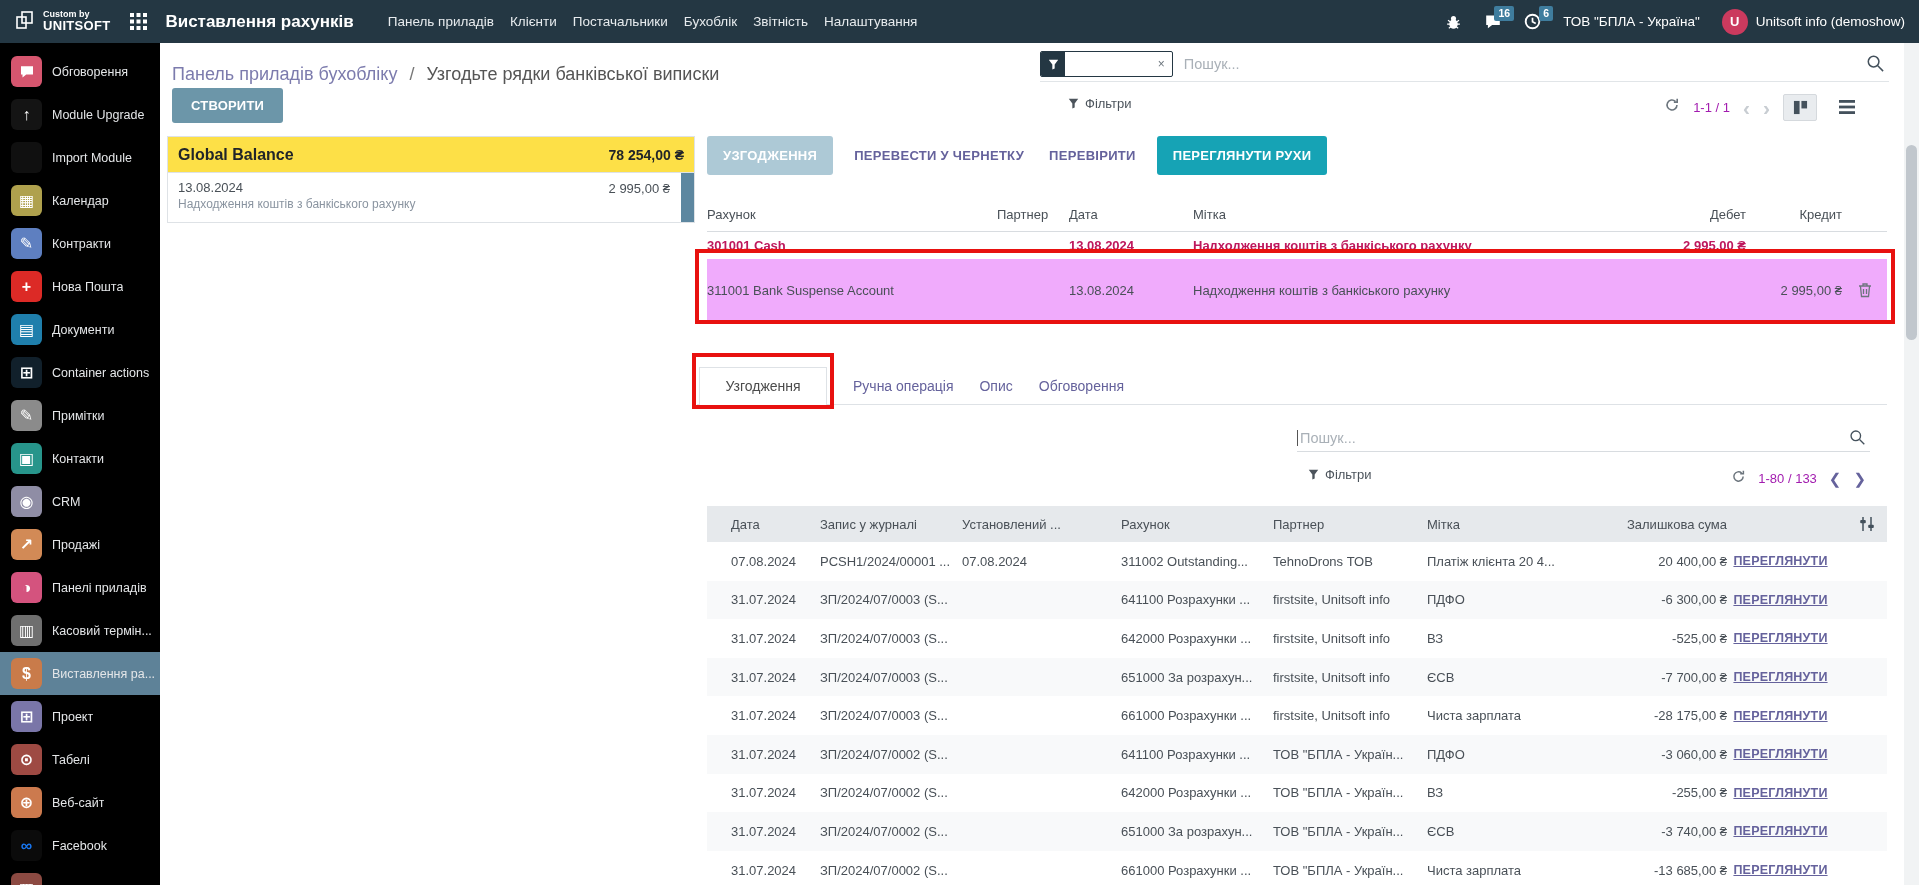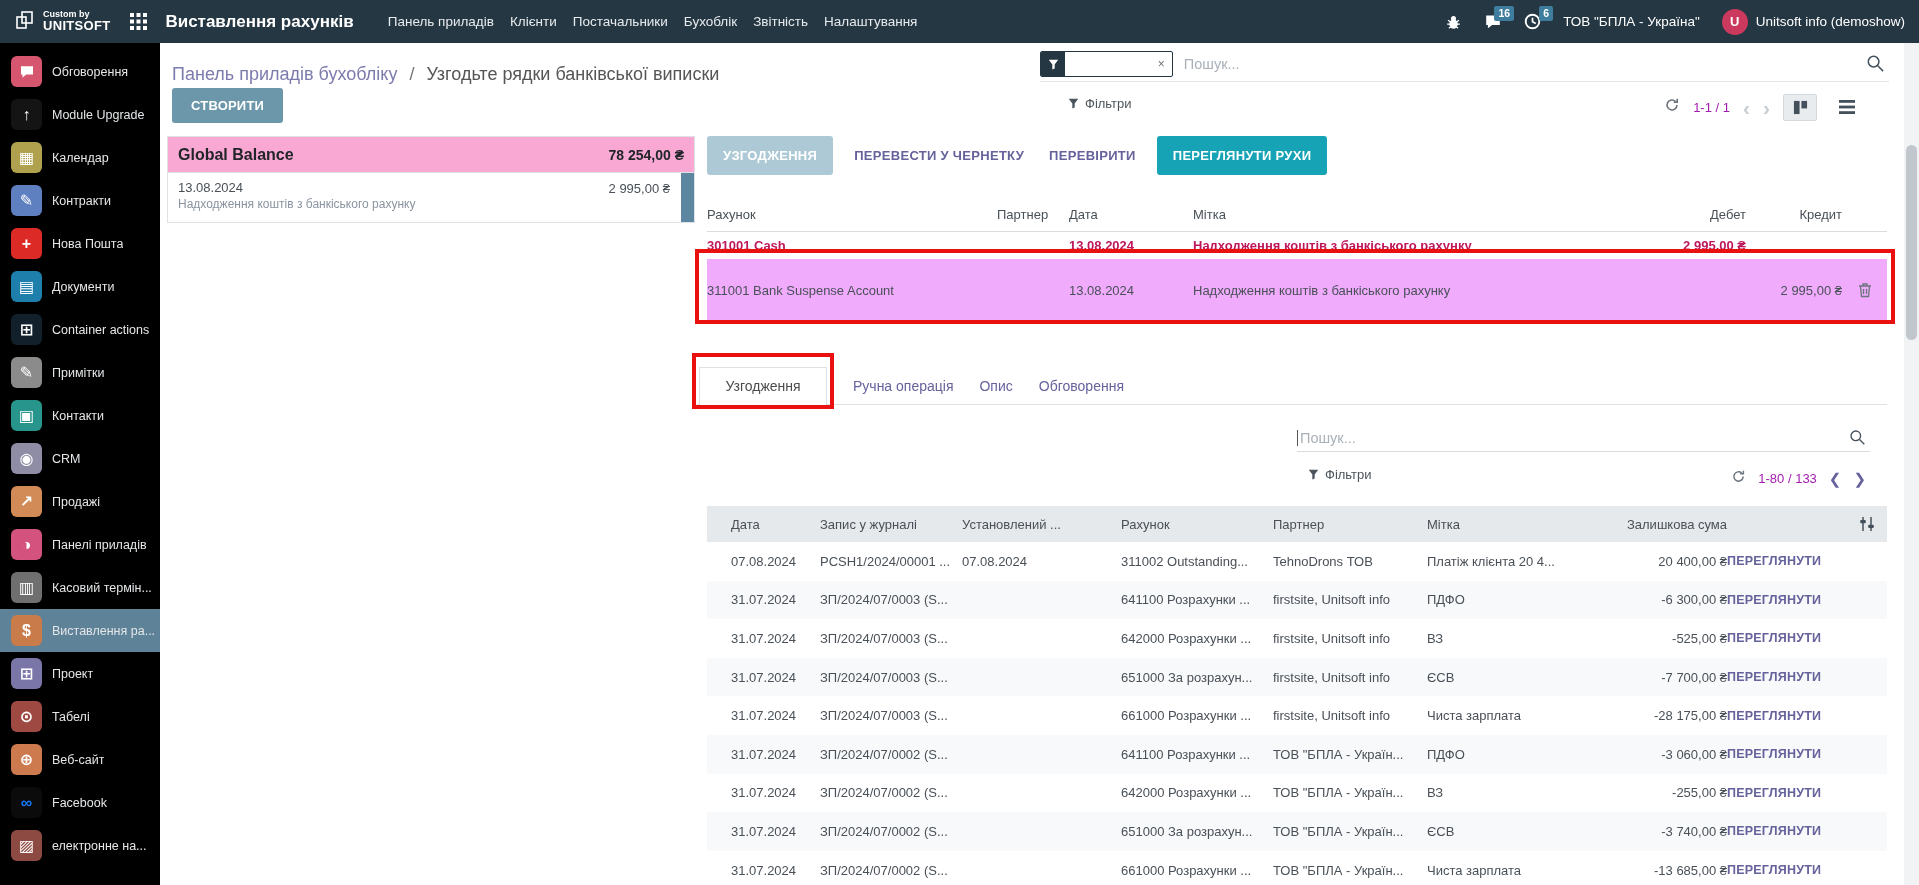--- a/index.html
+++ b/index.html
@@ -40,21 +40,21 @@
   
   .breadcrumb{position:absolute;left:172px;top:64px;font-size:18px;color:#555;}
   .bc-parent{color:#7c7bad;cursor:pointer;}
   .bc-sep{margin:0 7px;color:#777;}
   .btn-create{position:absolute;left:172px;top:88px;background:#6c96a9;color:#fff;border:none;
     font-size:13px;font-weight:700;padding:10px 19px;border-radius:3px;letter-spacing:.2px;
     font-family:inherit;cursor:pointer;}
 
   
   .lpanel{position:absolute;left:167px;top:136px;width:528px;}
-  .bal-row{height:37px;background:#f9a8d4;border:1px solid #dee2e6;display:flex;
+  .bal-row{height:37px;background:#fde047;border:1px solid #dee2e6;display:flex;
     align-items:center;justify-content:space-between;padding:0 10px;}
   .bal-title{font-size:16px;font-weight:600;color:#212529;}
   .bal-val{font-size:14px;font-weight:700;color:#212529;}
   .stmt{position:relative;height:50px;background:#fff;border:1px solid #dee2e6;border-top:none;
     padding:7px 26px 0 10px;cursor:pointer;}
   .stmt-date{font-size:13px;color:#495057;}
   .stmt-label{font-size:12px;color:#8a94a0;margin-top:2px;white-space:nowrap;overflow:hidden;}
   .stmt-amt{position:absolute;right:24px;top:8px;font-size:13px;color:#495057;}
   .stmt-bar{position:absolute;right:0;top:0;bottom:0;width:13px;background:#5d87a0;}
 
@@ -121,22 +121,22 @@
   .ltable{position:absolute;left:707px;top:506px;width:1180px;font-size:13px;}
   .lgrid{display:grid;grid-template-columns:113px 142px 159px 152px 154px 133px 167px 115px 45px;
     align-items:center;}
   .lgrid>div{white-space:nowrap;overflow:hidden;padding-right:8px;}
   .lgrid>div:first-child{padding-left:24px;}
   .lgrid>div:nth-child(7){text-align:right;padding-right:0;}
   .l-h{height:36px;background:#e6e9ec;color:#495057;}
   .l-h .cfg{display:flex;justify-content:flex-end;padding-right:12px;cursor:pointer;}
   .l-row{height:38.6px;cursor:pointer;}
   .l-row:nth-child(even){background:#f8f9fa;}
-  .l-view{color:#65629c;font-size:12.5px;font-weight:600;
-    letter-spacing:.2px;cursor:pointer;}
+  .l-view{text-align:center;color:#65629c;font-size:12.5px;font-weight:600;
+    letter-spacing:.2px;cursor:pointer;text-decoration:underline;}
 
   
   .anno{position:absolute;border:4px solid #e8110f;z-index:30;pointer-events:none;}
   #anno1{left:695px;top:249px;width:1200px;height:75px;}
   #anno2{left:692px;top:353px;width:142px;height:56px;}
   .scrollbar{position:absolute;right:0;top:43px;width:15px;height:842px;background:#f1f3f4;z-index:25;}
   .sb-thumb{position:absolute;left:2px;right:2px;top:102px;height:195px;background:#c1c7cd;border-radius:6px;}
 </style>
 </head>
 <body>
@@ -212,20 +212,24 @@
         <span class="sb-icon" style="background: rgb(214, 86, 111);">
           <svg width="16" height="15" viewBox="0 0 20 20">
             <path fill="#fff" d="M2 3h16v11H9l-5 4v-4H2z"></path>
           </svg>
         </span>
         <span class="sb-label">Обговорення</span>
       </div>
       <div class="sb-item">
         <span class="sb-icon" style="background: rgb(20, 20, 20);">↑</span>
         <span class="sb-label">Module Upgrade</span>
+      </div>
+      <div class="sb-item">
+        <span class="sb-icon" style="background: rgb(16, 16, 16);"></span>
+        <span class="sb-label">Import Module</span>
       </div>
       <div class="sb-item">
         <span class="sb-icon" style="background: rgb(175, 161, 77);">▦</span>
         <span class="sb-label">Календар</span>
       </div>
       <div class="sb-item">
         <span class="sb-icon" style="background: rgb(94, 127, 192);">✎</span>
         <span class="sb-label">Контракти</span>
       </div>
       <div class="sb-item">

